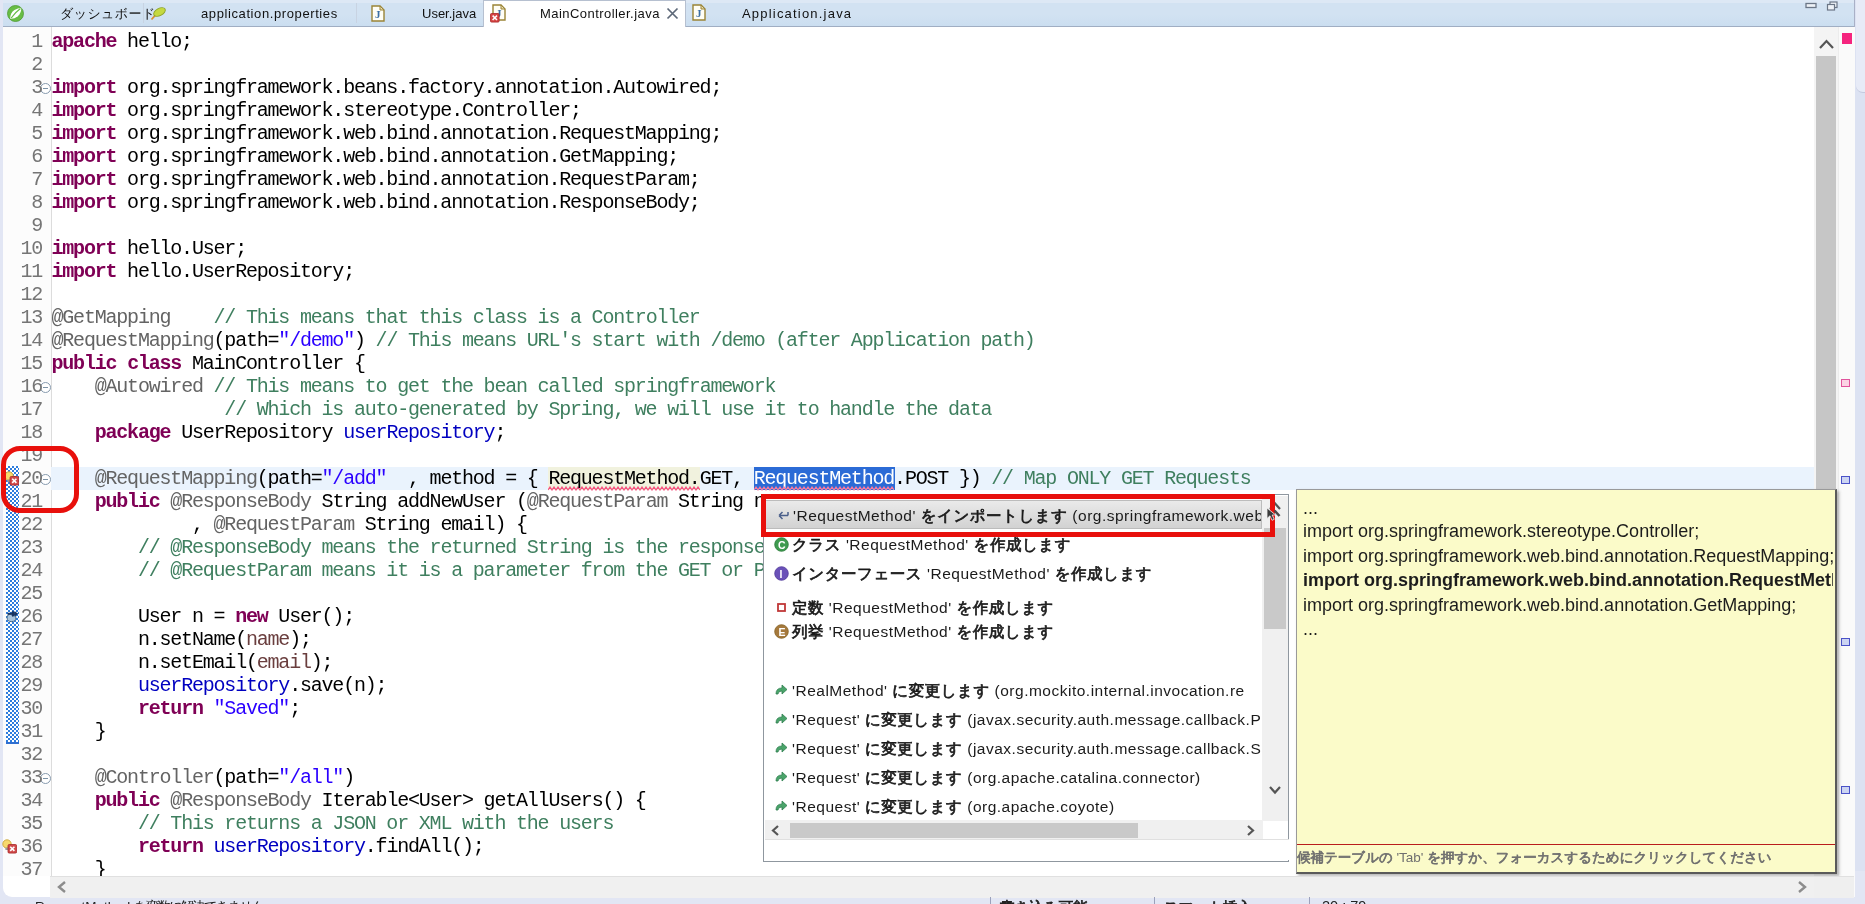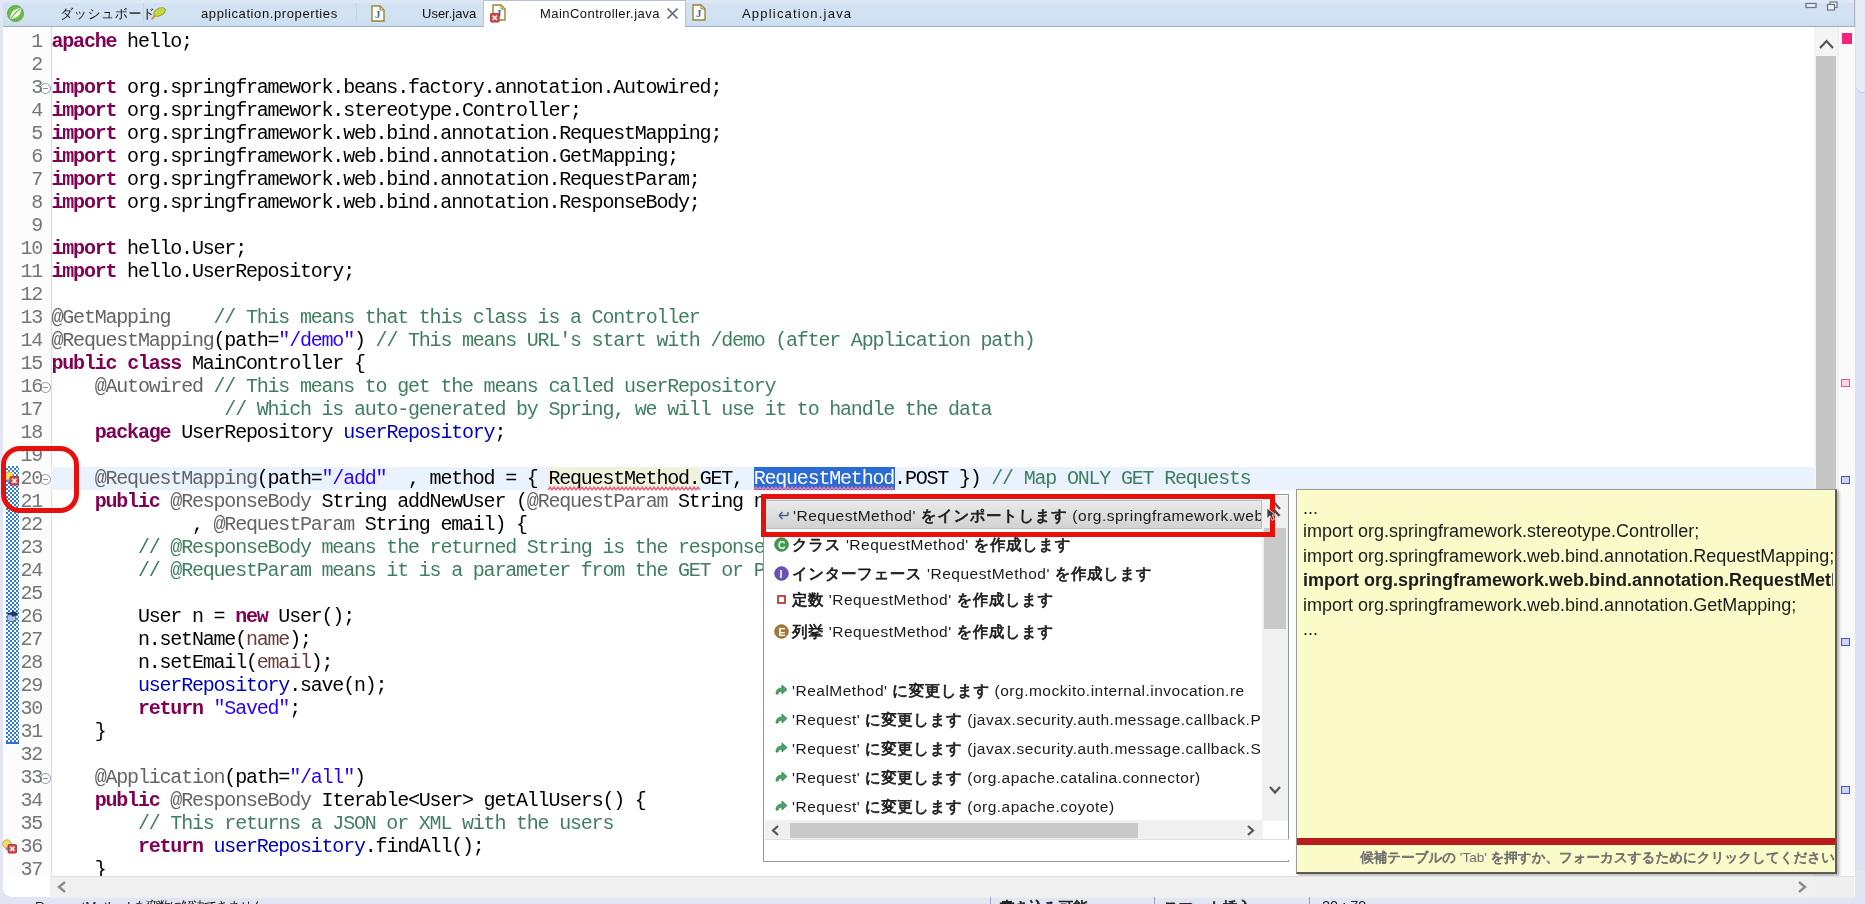--- a/index.html
+++ b/index.html
@@ -49,21 +49,21 @@
   .prow .t{position:absolute;left:27px;top:0;}
   #prow1{background:linear-gradient(#eaeaea,#d2d2d2);border:1px solid #bcbcbc;box-sizing:border-box;}
   #pvsb{position:absolute;right:0px;top:1px;width:26px;height:325px;background:#f0f0f0;}
   #pvthumb{position:absolute;left:2px;top:32px;width:22px;height:101px;background:#c9c9c9;}
   #phsb{position:absolute;left:1px;bottom:21px;width:498px;height:20px;background:#f0f0f0;}
   #phthumb{position:absolute;left:25px;top:3px;width:348px;height:15px;background:#c9c9c9;}
   #pmsg{position:absolute;left:1px;bottom:1px;width:524px;height:20px;background:#fff;border-top:1px solid #e0e0e0;}
   
   #yellow{left:1296px;top:489px;width:541px;height:385px;background:#fbfbc9;border:1px solid #9a9a9a;border-right:2px solid #5a5a5a;border-bottom:2px solid #5a5a5a;box-sizing:border-box;box-shadow:2px 2px 3px rgba(90,90,90,.45);}
   .yline{position:absolute;left:6px;height:24.5px;line-height:24.5px;font-size:18px;color:#1c1c1c;white-space:nowrap;width:530px;overflow:hidden;}
-  #ymsg{position:absolute;left:0;bottom:0;width:100%;height:27px;border-top:7px solid #b91c1c;font-size:13.5px;color:#6f6f6f;line-height:26px;text-align:right;white-space:nowrap;overflow:hidden;}
+  #ymsg{position:absolute;left:0;bottom:0;width:100%;height:27px;border-top:1px solid #b91c1c;font-size:13.5px;color:#6f6f6f;line-height:26px;white-space:nowrap;overflow:hidden;}
   
   #redcircle{left:1px;top:446px;width:78px;height:67px;border:5px solid #e8100c;border-radius:19px;box-sizing:border-box;z-index:60;}
   #redrect{left:761px;top:494px;width:514px;height:43px;border:5px solid #e8100c;box-sizing:border-box;z-index:60;}
   
   .st{position:absolute;top:0.5px;font-size:14.5px;color:#222;white-space:nowrap;}
   .stsep{position:absolute;top:-1px;width:1px;height:9px;background:#9ba1bb;}
   #statusbar{left:0;top:897px;width:1865px;height:7px;overflow:hidden;z-index:11;}
 </style>
 </head>
 <body>
@@ -228,38 +228,38 @@
 <span class="k">import</span> org.springframework.web.bind.annotation.GetMapping;
 <span class="k">import</span> org.springframework.web.bind.annotation.RequestParam;
 <span class="k">import</span> org.springframework.web.bind.annotation.ResponseBody;
 
 <span class="k">import</span> hello.User;
 <span class="k">import</span> hello.UserRepository;
 
 <span class="a">@GetMapping</span>    <span class="c">// This means that this class is a Controller</span>
 <span class="a">@RequestMapping</span>(path=<span class="s">"/demo"</span>) <span class="c">// This means URL's start with /demo (after Application path)</span>
 <span class="k">public</span> <span class="k">class</span> MainController {
-    <span class="a">@Autowired</span> <span class="c">// This means to get the means called userRepository</span>
+    <span class="a">@Autowired</span> <span class="c">// This means to get the bean called springframework</span>
                 <span class="c">// Which is auto-generated by Spring, we will use it to handle the data</span>
     <span class="k">package</span> UserRepository <span class="f">userRepository</span>;
 
     <span class="a">@RequestMapping</span>(path=<span class="s">"/add"</span>  , method = { RequestMethod.GET, <span class="w">RequestMethod</span>.POST }) <span class="c">// Map ONLY GET Requests</span>
     <span class="k">public</span> <span class="a">@ResponseBody</span> String addNewUser (<span class="a">@RequestParam</span> String name
              , <span class="a">@RequestParam</span> String email) {
         <span class="c">// @ResponseBody means the returned String is the response, not a view name</span>
         <span class="c">// @RequestParam means it is a parameter from the GET or POST request</span>
 
         User n = <span class="k">new</span> User();
         n.setName(<span class="p">name</span>);
         n.setEmail(<span class="p">email</span>);
         <span class="f">userRepository</span>.save(n);
         <span class="k">return</span> <span class="s">"Saved"</span>;
     }
 
-    <span class="a">@Application</span>(path=<span class="s">"/all"</span>)
+    <span class="a">@Controller</span>(path=<span class="s">"/all"</span>)
     <span class="k">public</span> <span class="a">@ResponseBody</span> Iterable&lt;User&gt; getAllUsers() {
         <span class="c">// This returns a JSON or XML with the users</span>
         <span class="k">return</span> <span class="f">userRepository</span>.findAll();
     }</pre>
 
 <div class="abs" id="popup">
   <div class="prow" id="prow1" style="top:5px">
     <svg width="15" height="14" viewBox="0 0 15 14">
         <path d="M13,7.5 H4 M4,7.5 L7.5,4 M4,7.5 L7.5,11 M13,7.5 V4" stroke="#4a5f8a" stroke-width="1.5" fill="none"></path>
       </svg>
@@ -272,21 +272,21 @@
       </svg>
     <span class="t"><span class="jp">クラス</span> 'RequestMethod' <span class="jp">を作成します</span></span>
   </div>
   <div class="prow" style="top:64px">
     <svg width="15" height="15" viewBox="0 0 15 15">
         <circle cx="7.5" cy="7.5" r="6.8" fill="#6a51b8" stroke="#50399a" stroke-width="0.8"></circle>
         <text x="5.5" y="11.5" font-size="10.5" font-weight="bold" fill="#fff" font-family="Liberation Sans">I</text>
       </svg>
     <span class="t"><span class="jp">インターフェース</span> 'RequestMethod' <span class="jp">を作成します</span></span>
   </div>
-  <div class="prow" style="top:90px">
+  <div class="prow" style="top:98px">
     <svg width="15" height="15" viewBox="0 0 15 15">
         <rect x="4" y="4" width="7" height="7" fill="#fff" stroke="#c03838" stroke-width="1.8"></rect>
       </svg>
     <span class="t"><span class="jp">定数</span> 'RequestMethod' <span class="jp">を作成します</span></span>
   </div>
   <div class="prow" style="top:122px">
     <svg width="15" height="15" viewBox="0 0 15 15">
         <circle cx="7.5" cy="7.5" r="6.8" fill="#a5793d" stroke="#85601f" stroke-width="0.8"></circle>
         <text x="4.5" y="11.5" font-size="10.5" font-weight="bold" fill="#fff" font-family="Liberation Sans">E</text>
       </svg>

